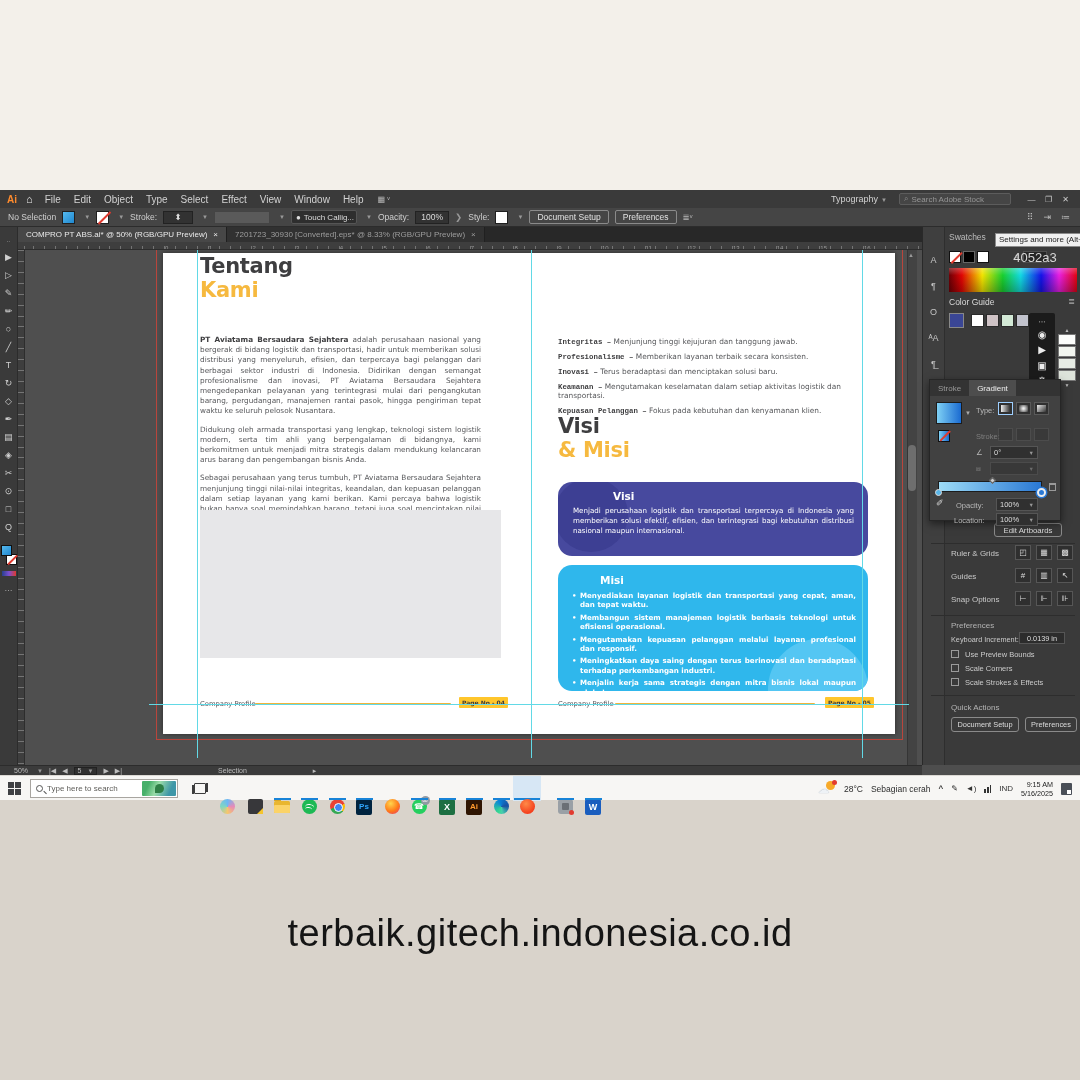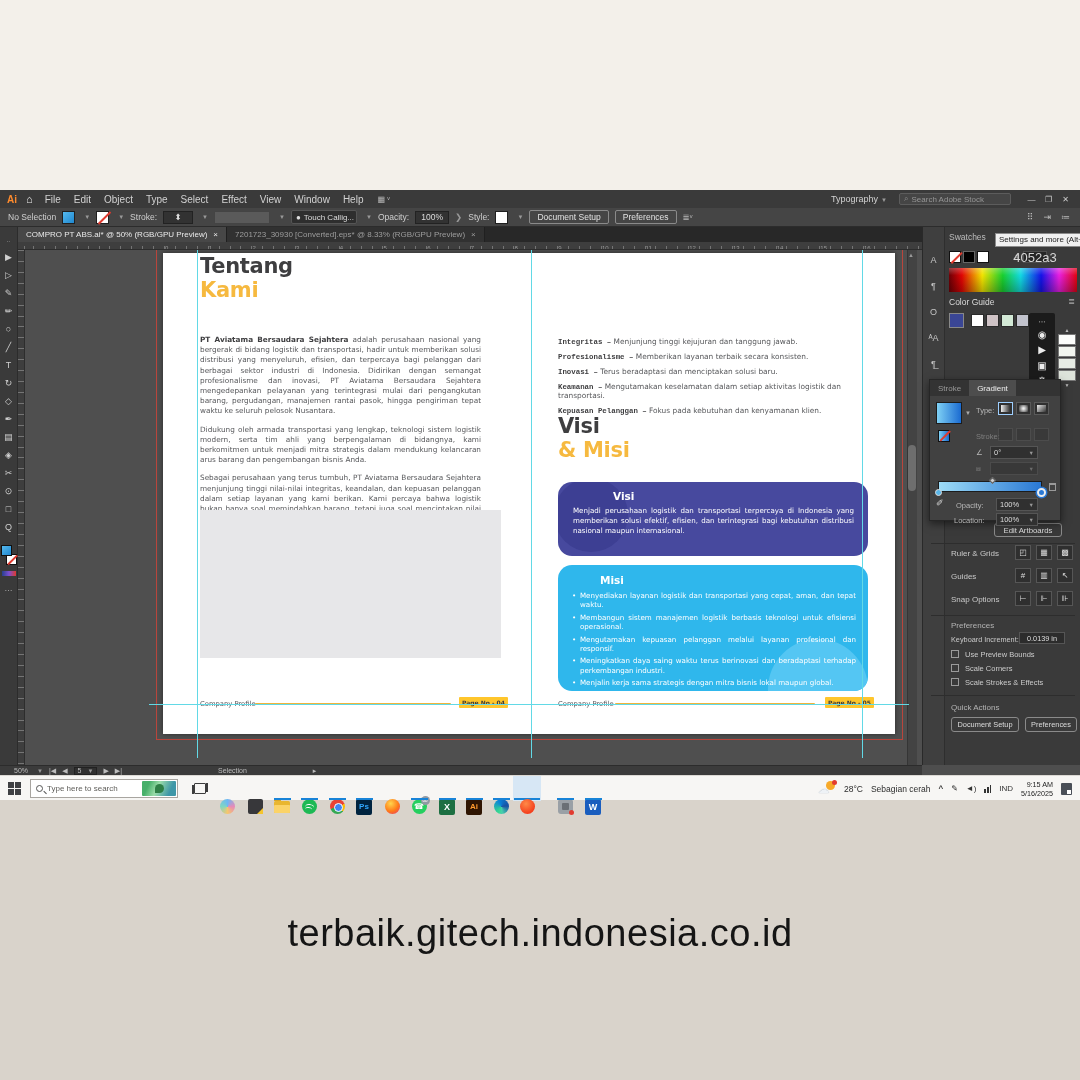--- a/index.html
+++ b/index.html
@@ -84,21 +84,21 @@
   .vrow { font-family:"DejaVu Sans",sans-serif; font-size:7.4px; color:#57585b; margin-bottom:6.1px; }
   .vrow b { color:#3e3e40;font-family:Liberation Mono, monospace; }
   .visi-box { left:395px; top:229px; width:310px; height:74px; background:#47499e; border-radius:14px; overflow:hidden; color:#fff; z-index:2; }
   .visi-box .circ { position:absolute; left:-4px; top:-4px; width:74px; height:74px; border-radius:50%; background:#3d3f93; }
   .box-h { position:relative; margin:8px 0 0 55px; font-family:"DejaVu Sans",sans-serif; font-weight:bold; font-size:10.5px; }
   .visi-box p { position:relative; margin:4px 14px 0 15px; font-family:"DejaVu Sans",sans-serif; font-size:7.1px; line-height:1.38; text-align:justify; }
   .misi-box { left:395px; top:312px; width:310px; height:126px; background:#2fb7ec; border-radius:14px; overflow:hidden; color:#fff; z-index:2; }
   .misi-box .circ { position:absolute; left:210px; top:74px; width:100px; height:100px; border-radius:50%; background:#54c6f3; }
   .misi-box .box-h { margin-left:42px; margin-top:9px; }
   .misi-box ul { position:relative; list-style:none; margin:5px 12px 0 14px; }
-  .misi-box li { position:relative; padding-left:8px; font-family:"DejaVu Sans",sans-serif; font-size:7.1px; line-height:1.30; margin-bottom:3.4px; text-align:justify; }
+  .misi-box li { position:relative; padding-left:8px; font-family:"DejaVu Sans",sans-serif; font-size:7.1px; line-height:1.30; margin-bottom:3.4px; text-align:justify;font-weight:bold; }
   .misi-box li::before { content:"\2022"; position:absolute; left:0; top:0; }
   .pfoot-label { font-family:"DejaVu Sans",sans-serif; font-size:6.8px; color:#55565a; }
   .fline { height:2px; background:#f2b43a; border-radius:1px; }
   .pbadge { background:#ffc62b; color:#3c3c3c; font-family:"DejaVu Sans",sans-serif; font-weight:bold; font-size:6px; padding:2px 3px; border-radius:1px; white-space:nowrap; }
 
   
   .panels { left:922px; top:37px; width:158px; height:538px; background:#3a3a3a; border-left:1px solid #292929; font-size:8px; }
   .pstrip { position:absolute; left:0; top:0; width:22px; height:538px; background:#3f3f3f; border-right:1px solid #2e2e2e; display:flex; flex-direction:column; align-items:center; padding-top:28px; gap:16px; color:#c5c5c5; font-size:9px; }
   .ptabs { position:absolute; left:26px; top:5px; color:#bbb; font-size:8.5px; display:flex; gap:16px; }
   .ptabs .on { color:#f0f0f0; }
@@ -365,21 +365,21 @@
         <p>Menjadi perusahaan logistik dan transportasi terpercaya di Indonesia yang memberikan solusi efektif, efisien, dan terintegrasi bagi kebutuhan distribusi nasional maupun internasional.</p>
       </div>
       <div class="misi-box abs" style="position:absolute">
         <span class="circ"></span>
         <div class="box-h">Misi</div>
         <ul>
 
         <li>Menyediakan layanan logistik dan transportasi yang cepat, aman, dan tepat waktu.</li>
             <li>Membangun sistem manajemen logistik berbasis teknologi untuk efisiensi operasional.</li>
             <li>Mengutamakan kepuasan pelanggan melalui layanan profesional dan responsif.</li>
-            <li>Meningkatkan daya saing waktu terus berinovasi dan beradaptasi terhadap perkembangan industri.</li>
+            <li>Meningkatkan daya saing dengan terus berinovasi dan beradaptasi terhadap perkembangan industri.</li>
             <li>Menjalin kerja sama strategis dengan mitra bisnis lokal maupun global.</li>
           </ul>
       </div>
       <div class="abs pfoot-label" style="left:395px;top:447px">Company Profile</div>
       <div class="abs fline" style="left:452px;top:450px;width:200px"></div>
       <div class="abs pbadge" style="left:662px;top:444px">Page No - 05</div>
     </div>
 
     <div class="guide-v abs" style="left:179px"></div>
     <div class="guide-v abs" style="left:513px"></div>

